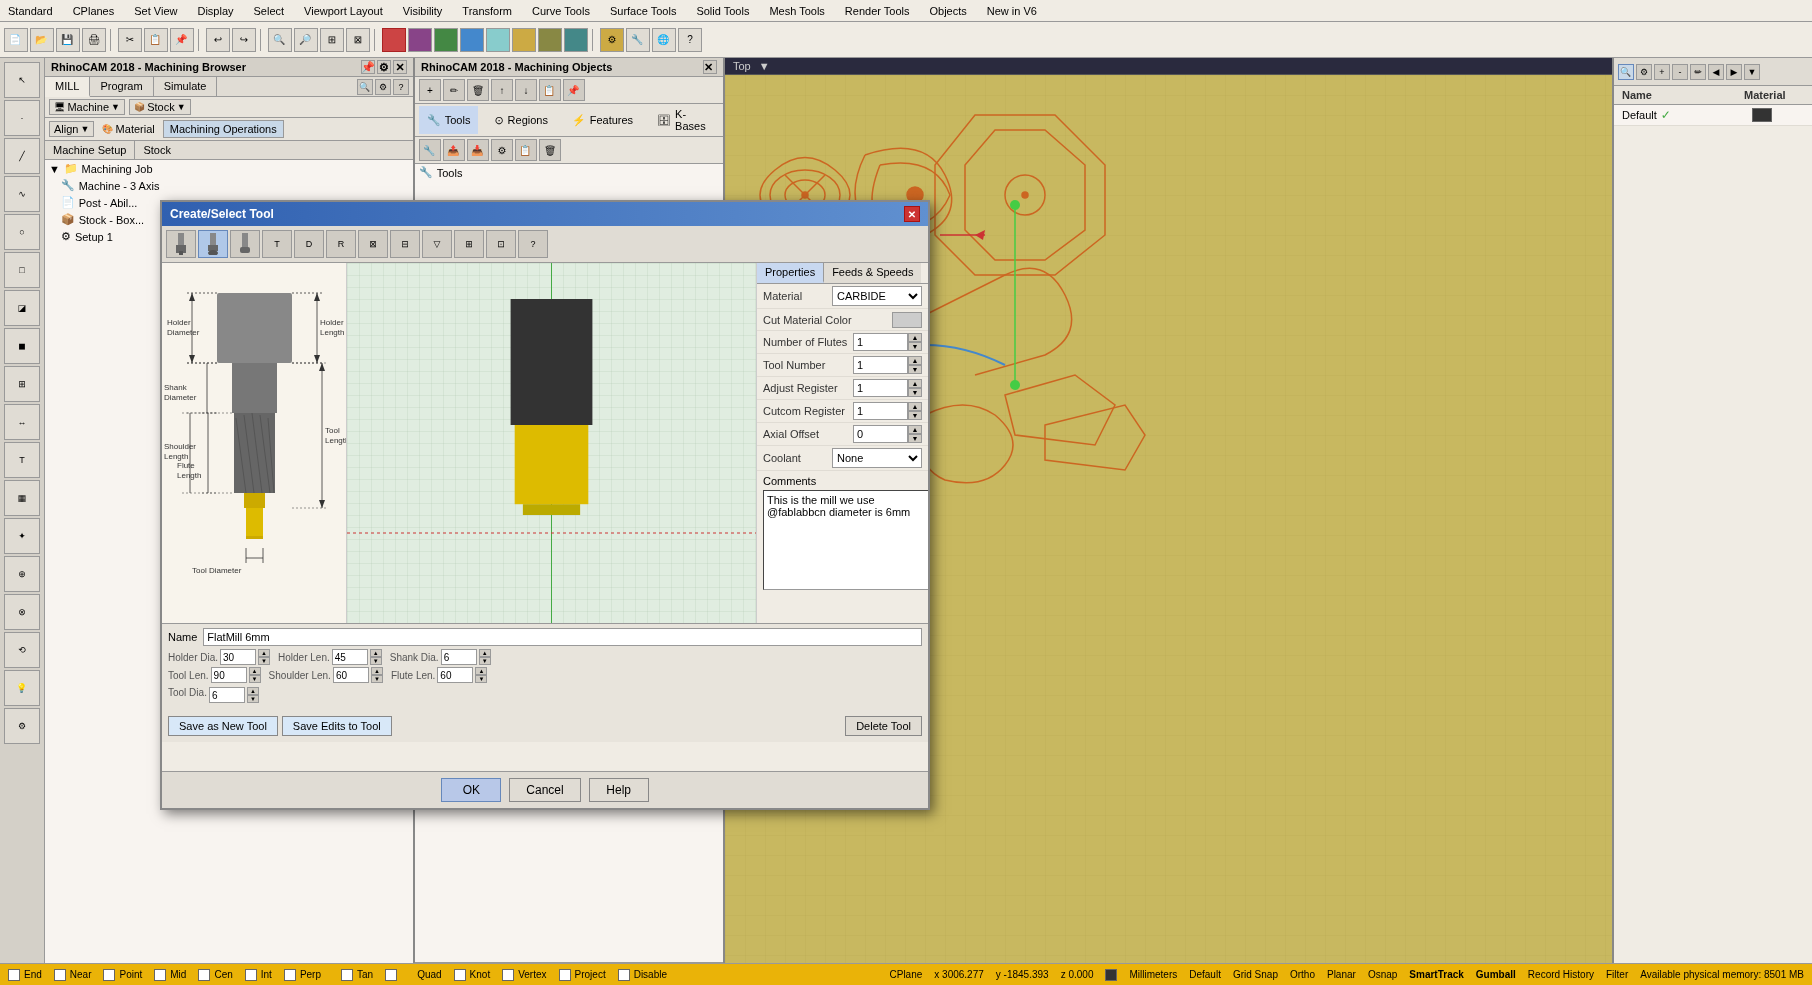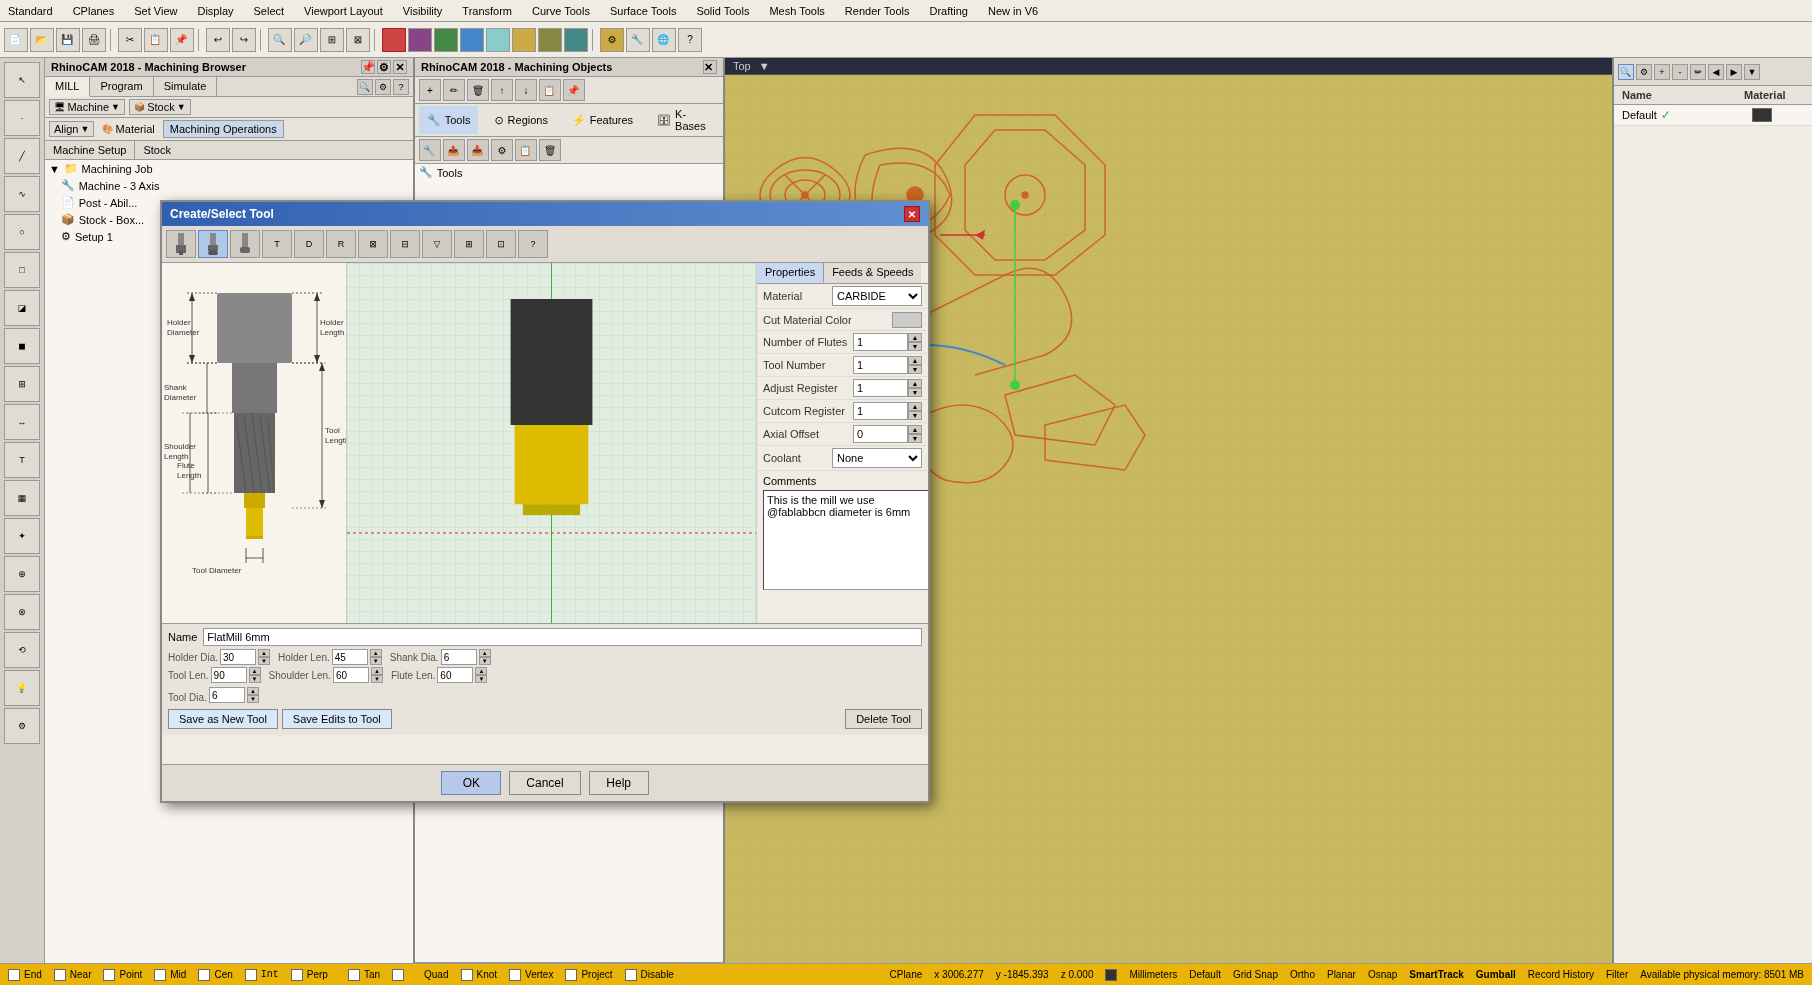--- a/index.html
+++ b/index.html
@@ -62,21 +62,21 @@
   <span>Display</span>
   <span>Select</span>
   <span>Viewport Layout</span>
   <span>Visibility</span>
   <span>Transform</span>
   <span>Curve Tools</span>
   <span>Surface Tools</span>
   <span>Solid Tools</span>
   <span>Mesh Tools</span>
   <span>Render Tools</span>
-  <span>Drafting</span>
+  <span>Objects</span>
   <span>New in V6</span>
 </div>
 
 <div class="toolbar-area">
   <div class="toolbar-btn">📄</div>
   <div class="toolbar-btn">📂</div>
   <div class="toolbar-btn">💾</div>
   <div class="toolbar-btn">🖨</div>
   <div class="toolbar-sep"></div>
   <div class="toolbar-btn">✂</div>
@@ -393,21 +393,21 @@
     <span>Point</span>
   </div>
   <div style="display:flex; align-items:center; gap:4px;">
     <div class="status-checkbox"></div>
     <span>Mid</span>
   </div>
   <div style="display:flex; align-items:center; gap:4px;">
     <div class="status-checkbox"></div>
     <span>Cen</span>
   </div>
-  <div style="display:flex; align-items:center; gap:4px;font-family:Liberation Mono, monospace;">
+  <div style="display:flex; align-items:center; gap:4px;">
     <div class="status-checkbox"></div>
     <span>Int</span>
   </div>
   <div style="display:flex; align-items:center; gap:4px;">
     <div class="status-checkbox"></div>
     <span>Perp</span>
   </div>
   <div style="display:flex; align-items:center; gap:4px;margin-left:8px;">
     <div class="status-checkbox"></div>
     <span>Tan</span>
@@ -730,21 +730,21 @@
         <div style="display:flex; align-items:center; gap:2px;">
           <span style="font-size:10px; color:#555;">Flute Len.</span>
           <input type="text" style="width: 36px; height: 16px; border: 1px solid rgb(153, 153, 153); background: white; font-size: 10px; padding: 1px 2px;" value="60">
           <div style="display:flex; flex-direction:column;">
             <div style="width:12px;height:8px;background:#d0ccc4;border:1px solid #999;cursor:pointer;font-size:6px;display:flex;align-items:center;justify-content:center;">▲</div>
             <div style="width:12px;height:8px;background:#d0ccc4;border:1px solid #999;cursor:pointer;font-size:6px;display:flex;align-items:center;justify-content:center;">▼</div>
           </div>
         </div>
       </div>
 
-      <div style="display:flex; align-items:flex-end; gap:2px; margin-bottom:4px;">
+      <div style="display:flex; align-items:flex-start; gap:2px; margin-bottom:11px;">
         <span style="font-size:10px; color:#555;">Tool Dia.</span>
         <input type="text" style="width: 36px; height: 16px; border: 1px solid rgb(153, 153, 153); background: white; font-size: 10px; padding: 1px 2px;" value="6">
         <div style="display:flex; flex-direction:column;">
           <div style="width:12px;height:8px;background:#d0ccc4;border:1px solid #999;cursor:pointer;font-size:6px;display:flex;align-items:center;justify-content:center;">▲</div>
           <div style="width:12px;height:8px;background:#d0ccc4;border:1px solid #999;cursor:pointer;font-size:6px;display:flex;align-items:center;justify-content:center;">▼</div>
         </div>
       </div>
 
       <div style="display:flex; align-items:center; justify-content:space-between; padding:2px 0;">
         <div style="display:flex; gap:4px;">

